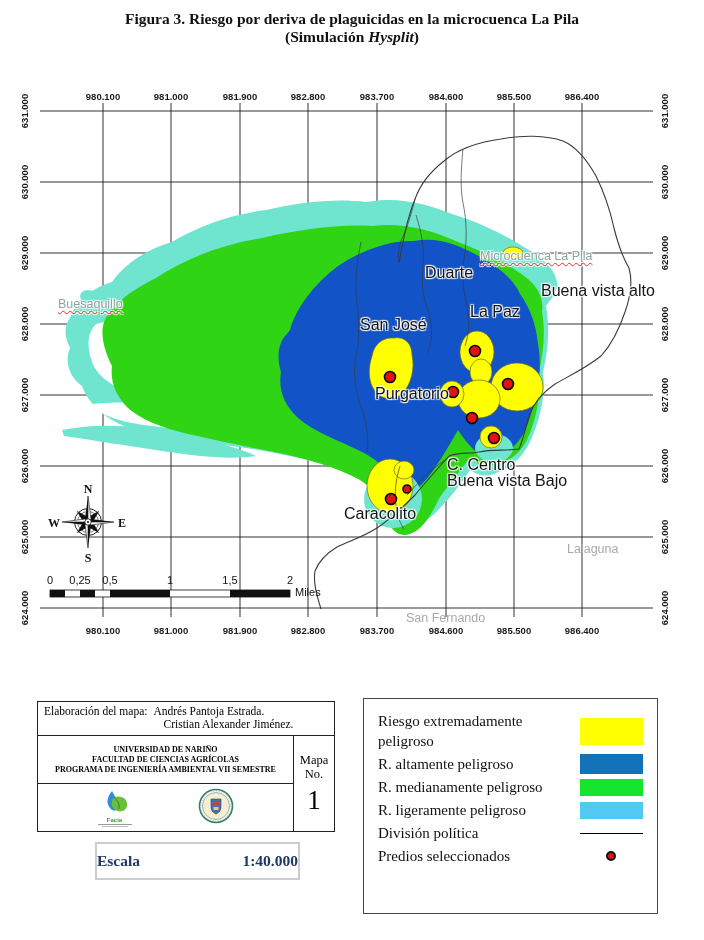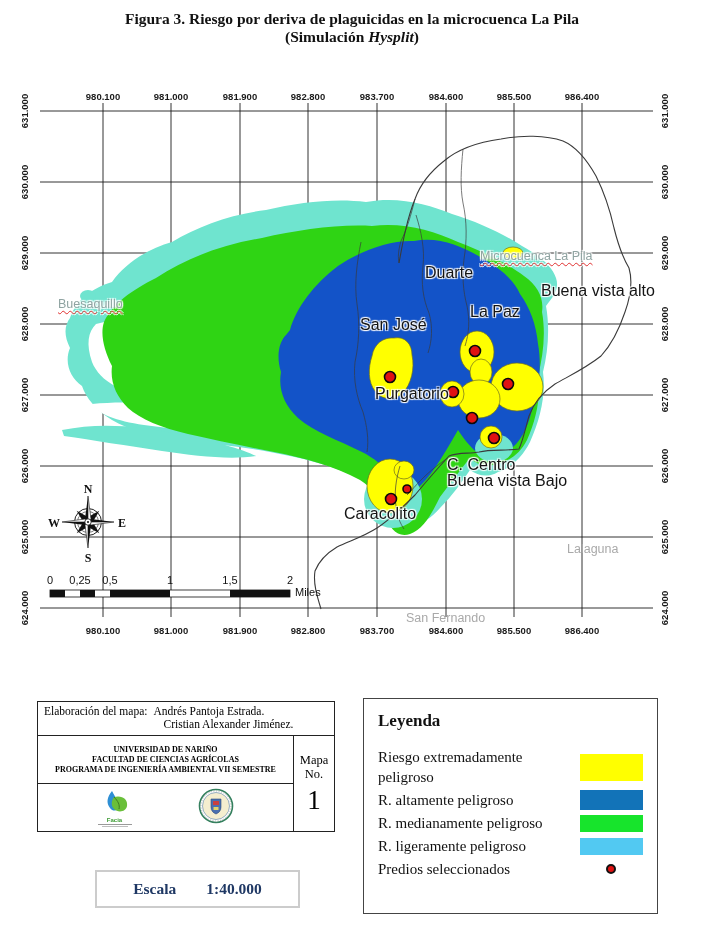--- a/index.html
+++ b/index.html
@@ -46,23 +46,23 @@
   .cr-left { width:256px; border-right:1px solid #222; display:flex; flex-direction:column; }
   .cr-univ { height:48px; border-bottom:1px solid #222; display:flex; flex-direction:column;
              justify-content:center; text-align:center; font-weight:bold; font-size:8px; line-height:10px; }
   .cr-logos { flex:1; display:flex; align-items:center; justify-content:center; gap:66px; }
   .cr-right { flex:1; display:flex; flex-direction:column; align-items:center; justify-content:center;
               font-size:12.5px; line-height:14px; }
   .cr-mapno-value { font-size:27px; line-height:30px; margin-top:4px; }
   .facia-text { font-size:6px; font-weight:bold; color:#3e9b35; font-family:"Liberation Sans",sans-serif; }
 
   
-  .scalebox { position:absolute; left:95px; top:870px; width:205px; height:38px;
+  .scalebox { position:absolute; left:95px; top:842px; width:205px; height:38px;
               border:2px solid #cccccc; background:#fff; display:flex; align-items:center;
-              justify-content:center; gap:30px; font-size:15.5px; font-weight:bold;
+              justify-content:space-between; gap:30px; font-size:15.5px; font-weight:bold;
               color:var(--scale-text-navy, #1F3864); }
 
   
   .legend { position:absolute; left:363px; top:698px; width:295px; height:216px;
             border:1px solid #444; background:#fff; padding:12px 14px 10px 14px; }
   .legend-title { font-size:17px; font-weight:bold; color:#111; margin-bottom:16px; }
   .lrow { display:flex; justify-content:space-between; align-items:center; margin-bottom:3px; }
   .lrow .ltext { width:205px; font-size:15px; color:#111; line-height:20px; }
   .lswatch { width:64px; height:20px; }
   .lswatch.sw-extreme { background:var(--risk-extreme,#FFFF00); height:27px; }
@@ -331,36 +331,39 @@
       </div>
     </div>
   </div>
 
   <div class="scalebox">
     <span>Escala</span>
     <span>1:40.000</span>
   </div>
 
   <div class="legend">
-    <div class="legend-title">Leyenda</div>
     <div class="lrow">
       <span class="ltext">Riesgo extremadamente peligroso</span>
       <span class="lswatch sw-extreme"></span>
     </div>
     <div class="lrow">
       <span class="ltext">R. altamente peligroso</span>
       <span class="lswatch sw-high"></span>
     </div>
     <div class="lrow">
       <span class="ltext">R. medianamente peligroso</span>
       <span class="lswatch sw-medium"></span>
     </div>
     <div class="lrow">
       <span class="ltext">R. ligeramente peligroso</span>
       <span class="lswatch sw-light"></span>
+    </div>
+    <div class="lrow">
+      <span class="ltext">División política</span>
+      <span class="lswatch sw-line"></span>
     </div>
     <div class="lrow">
       <span class="ltext">Predios seleccionados</span>
       <span class="lswatch sw-dot">
           <i></i>
         </span>
     </div>
   </div>
 
 </div>

